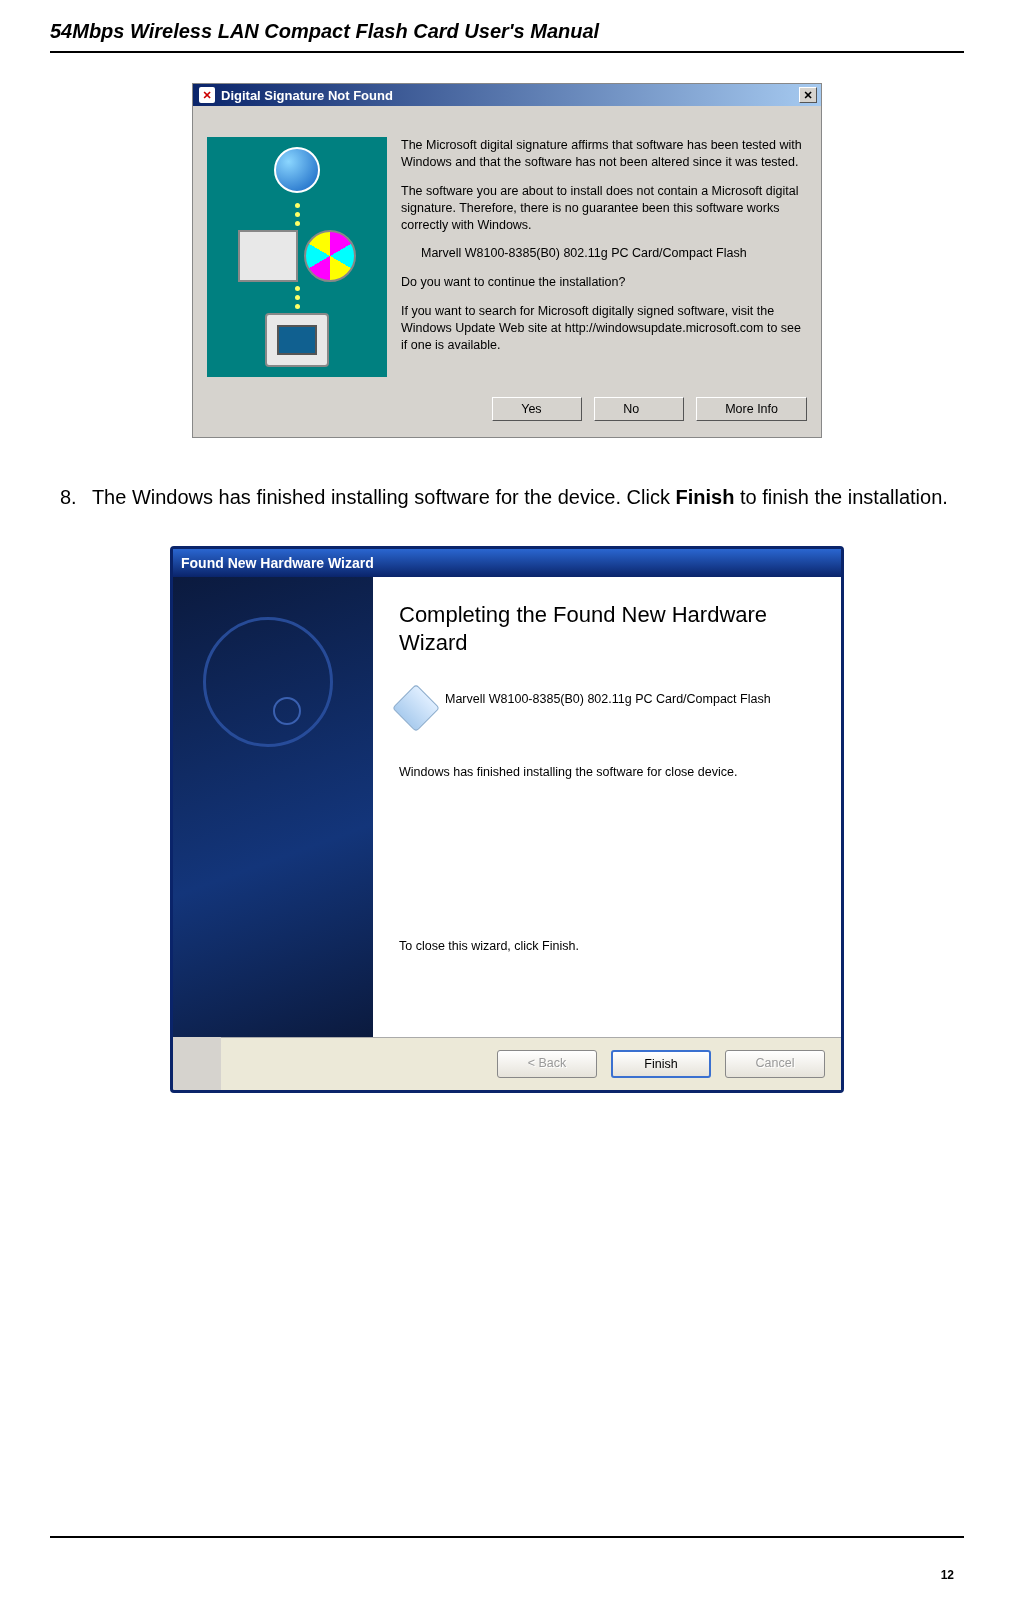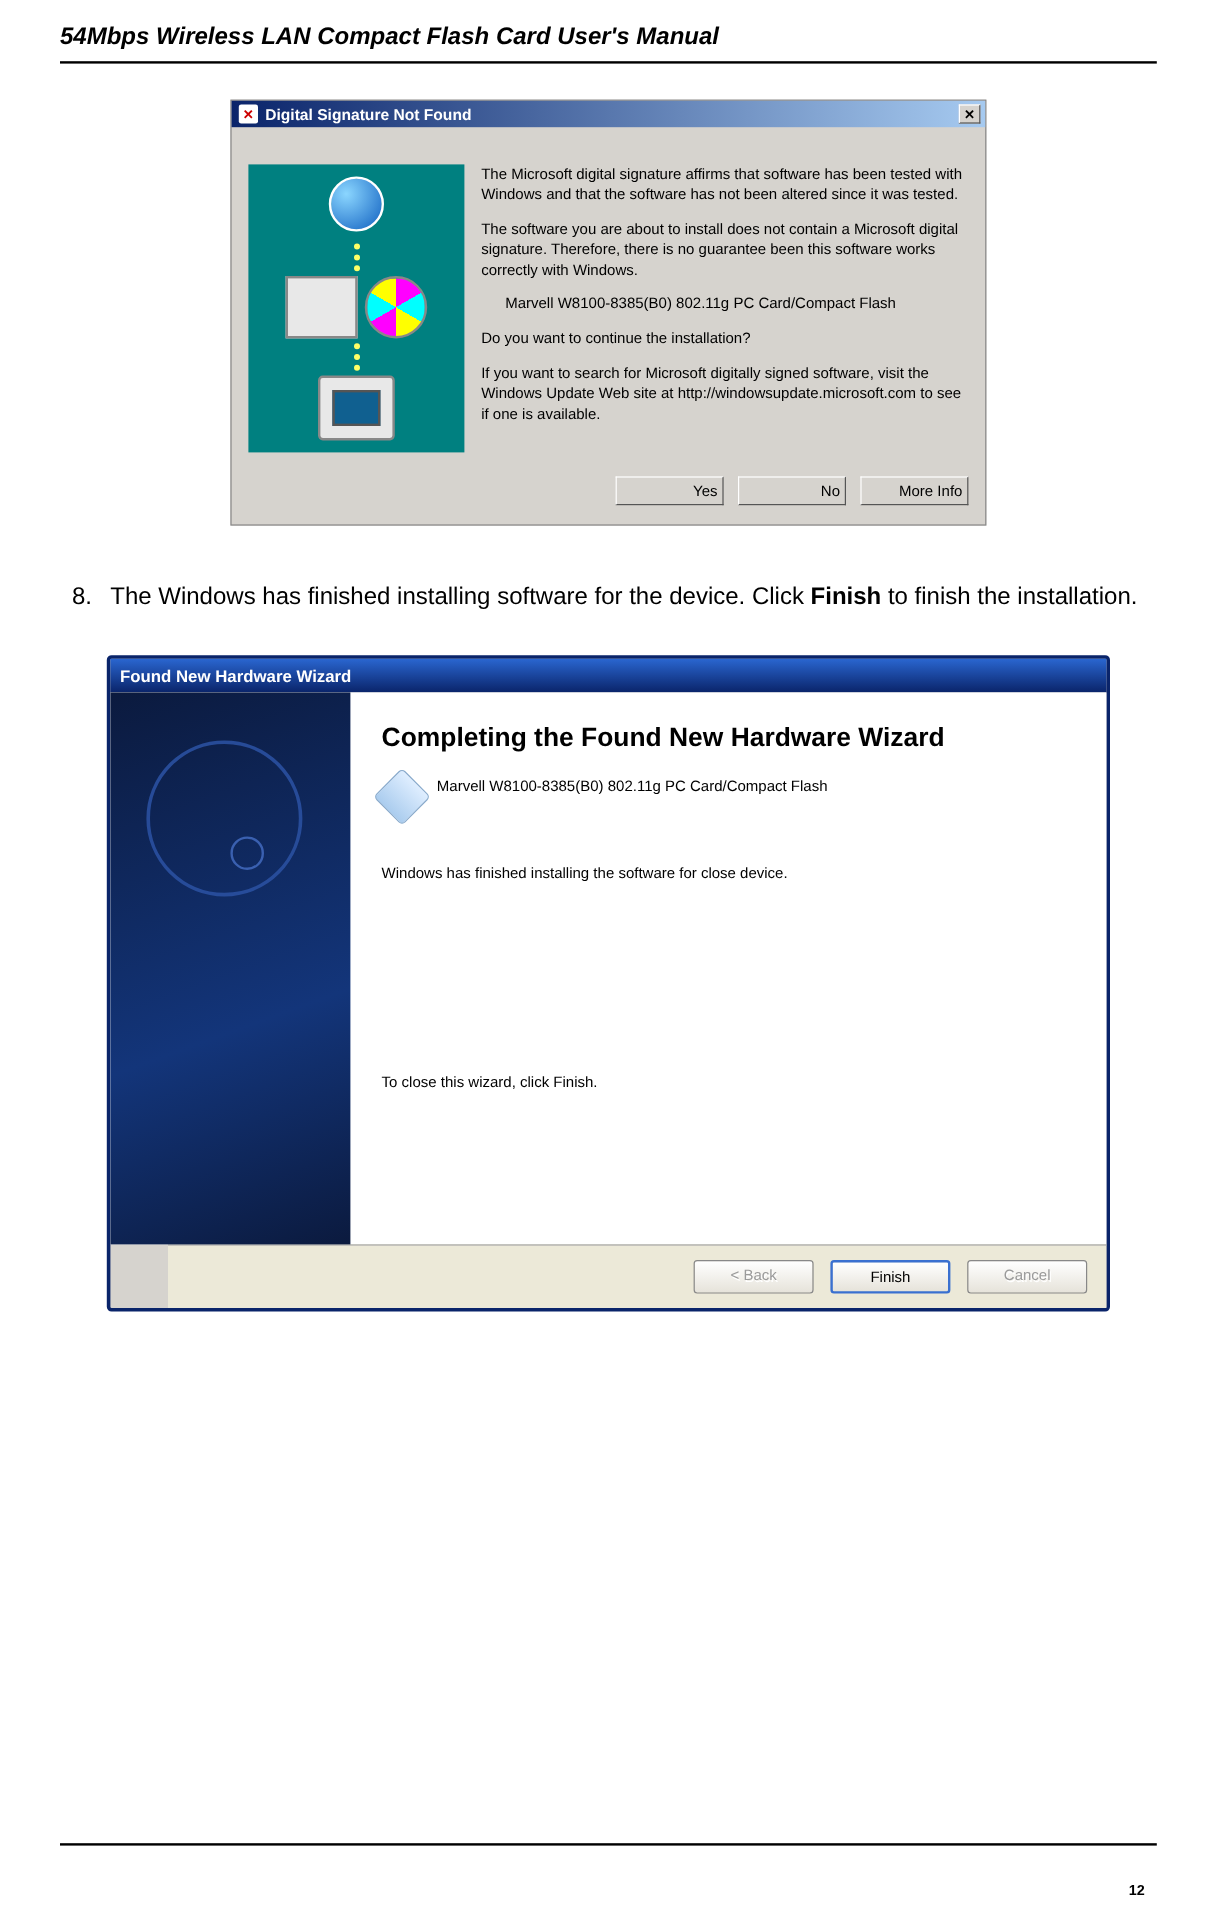--- a/index.html
+++ b/index.html
@@ -65,51 +65,51 @@
 .cd-ico { width: 52px; height: 52px; border-radius: 50%; background: conic-gradient(#f0f 0 60deg,#0ff 60deg 120deg,#ff0 120deg 180deg,#f0f 180deg 240deg,#0ff 240deg 300deg,#ff0 300deg 360deg); border: 2px solid #888; }
 .dotcol { display: flex; flex-direction: column; gap: 4px; margin: 4px 0; }
 .dot { width: 5px; height: 5px; background: #ffff66; border-radius: 50%; }
 .pc-ico { width: 64px; height: 54px; background: #e8e8e8; border: 2px solid #888; border-radius: 4px; display: flex; align-items: center; justify-content: center; }
 .pc-screen { width: 40px; height: 30px; background: #106090; border: 2px solid #555; }
 .dlg1-right { flex: 1; font-size: 12.5px; line-height: 1.35; }
 .dlg1-right p { margin-bottom: 12px; }
 .indent { padding-left: 20px; }
 .dlg1-buttons { display: flex; justify-content: flex-end; gap: 12px; padding: 10px 14px 16px; }
 .win-btn {
-  min-width: 90px; padding: 4px 4px; font-size: 12.5px;
+  min-width: 90px; padding: 4px 28px; font-size: 12.5px;
   background: #d6d3ce; border: 1px solid #fff;
   border-right-color: #555; border-bottom-color: #555;
-  text-align: right;
+  text-align: left;
 }
 
 
 .body-text { font-size: 20px; line-height: 1.9; margin: 20px 0 30px; text-align: justify; }
 .body-text .num { padding-left: 10px; padding-right: 10px; }
 .body-text strong { font-weight: bold; }
 
 
-.dlg2 { width: 836px; border: 3px solid #0a246a; border-radius: 4px; }
+.dlg2 { width: 674px; border: 3px solid #0a246a; border-radius: 4px; }
 .dlg2 .titlebar { background: linear-gradient(to bottom,#2a66d0,#0a246a); padding: 6px 8px; font-size: 14px; }
 .dlg2-body { display: flex; background: #fff; }
 .dlg2-left {
   width: 200px; height: 460px;
   background: linear-gradient(160deg,#0b1a3e 0%,#13357a 60%,#0b1a3e 100%);
   position: relative;
 }
 .dlg2-left-circle {
   position: absolute; top: 40px; left: 30px;
   width: 130px; height: 130px; border-radius: 50%;
   border: 3px solid #2a50a0; opacity: .9;
 }
 .dlg2-left-small {
   position: absolute; top: 120px; left: 100px;
   width: 28px; height: 28px; border-radius: 50%; border: 2px solid #3a60b0;
 }
 .dlg2-right { flex: 1; padding: 24px 26px; }
-.dlg2-heading { font-size: 22px; font-weight: bold; margin-bottom: 18px; line-height: 1.25; }
+.dlg2-heading { font-size: 22px; font-weight: normal; margin-bottom: 35px; line-height: 1.25; }
 .dev-row { display: flex; gap: 12px; align-items: flex-start; margin-bottom: 40px; }
 .dev-icon { width: 34px; height: 34px; background: linear-gradient(#dfeeff,#aaccee); border: 1px solid #88aacc; border-radius: 4px; transform: rotate(45deg); }
 .dev-text { font-size: 12.5px; line-height: 1.35; }
 .status-line { font-size: 12.5px; margin-bottom: 160px; }
 .close-line { font-size: 12.5px; }
 .dlg2-footer { background: #ece9d8; border-top: 1px solid #aaa; display: flex; justify-content: flex-end; gap: 14px; padding: 12px 16px; margin-left: 48px; }
 .xp-btn {
   min-width: 100px; padding: 5px 12px; font-size: 12.5px;
   background: linear-gradient(#fff,#e6e3da); border: 1px solid #888; border-radius: 3px;
   text-align: center;

